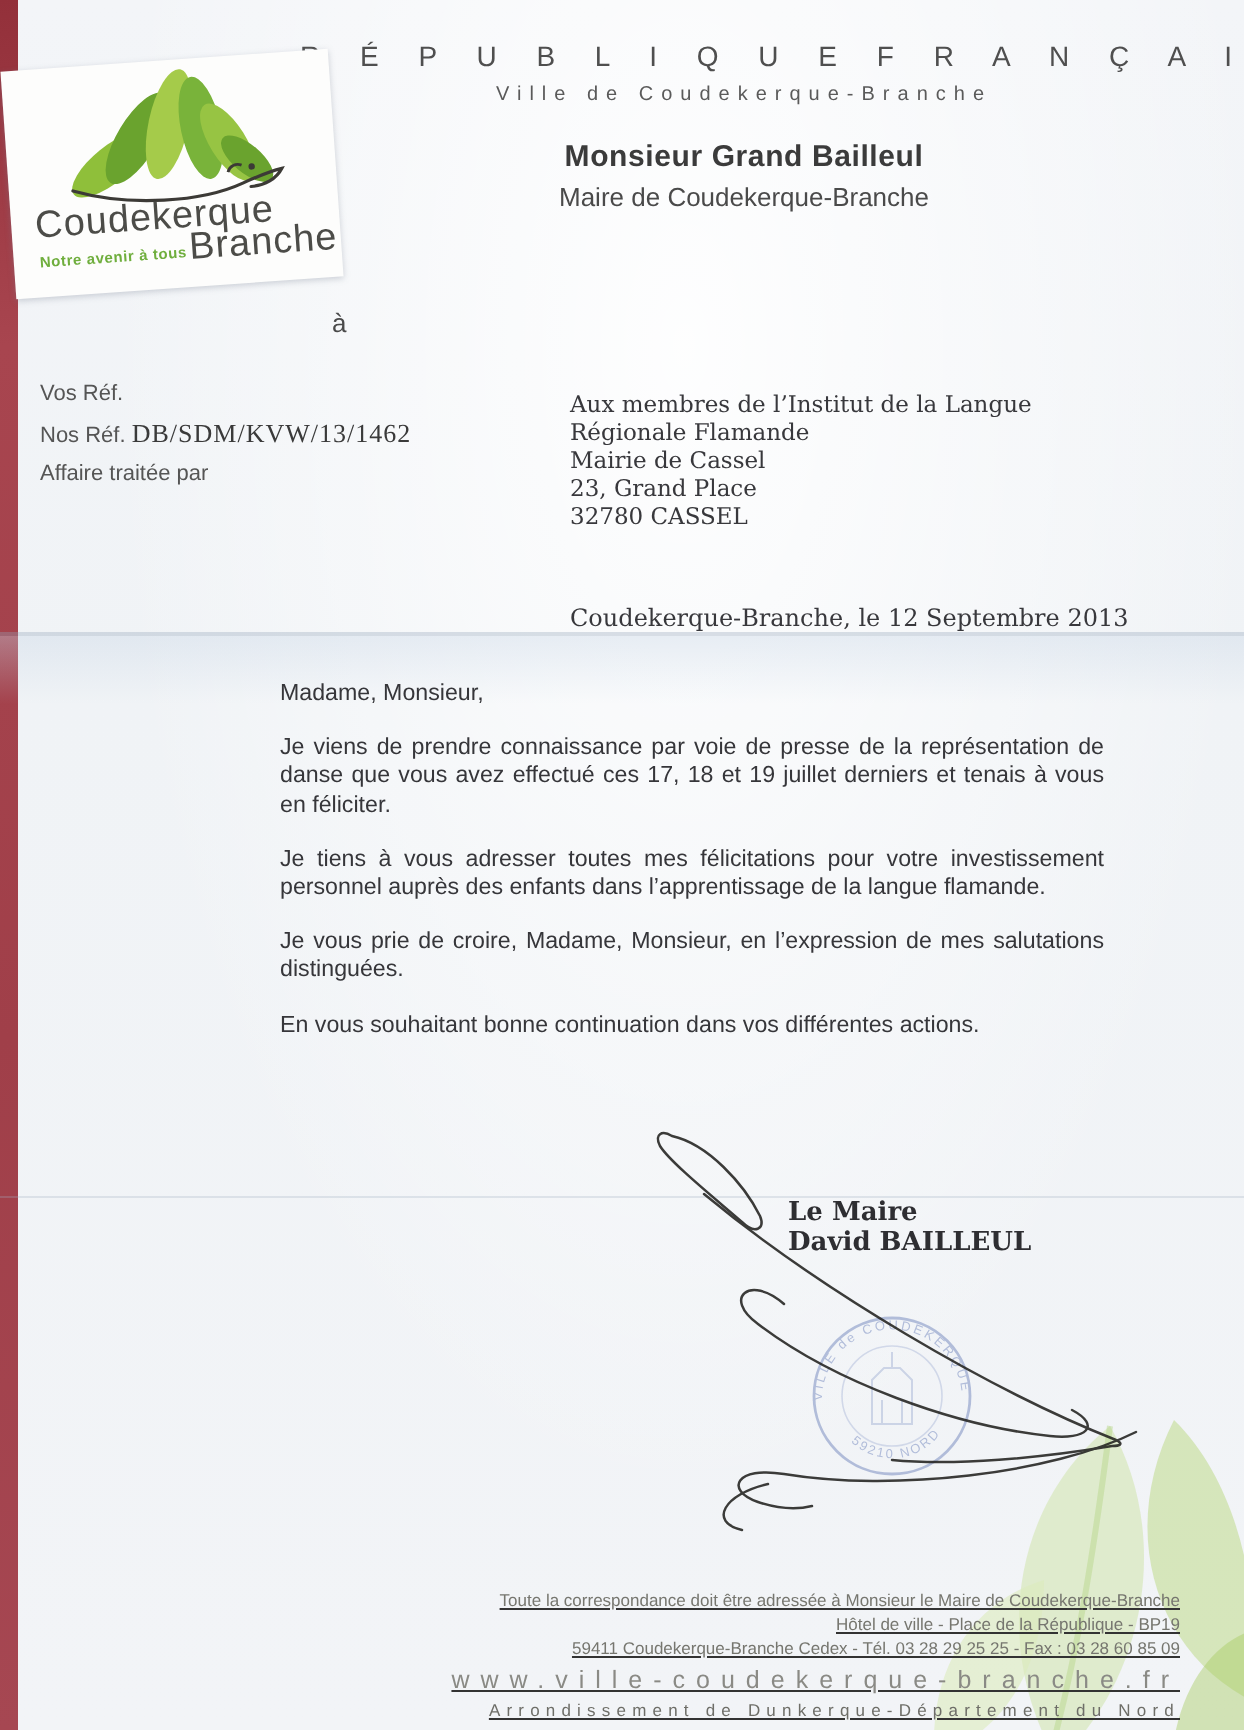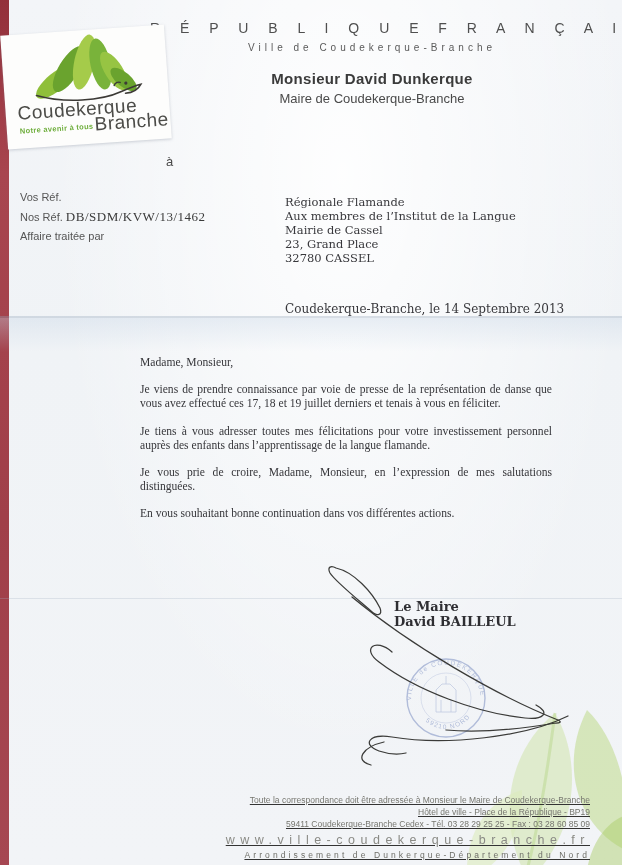--- a/index.html
+++ b/index.html
@@ -39,22 +39,22 @@
   .to-mark{position:absolute;left:166px;top:154px;font-size:13px;color:#4a4a4a;}
   
   .refs{position:absolute;left:20px;top:188px;font-size:11px;color:#555;line-height:19px;}
   .ref-value{font-family:Liberation Serif, serif;font-size:13px;color:#3a3a3a;letter-spacing:.5px;}
   
   .recipient{position:absolute;left:285px;top:195px;
     font-family:"DejaVu Serif","Liberation Serif",serif;font-size:11.5px;color:#38383c;line-height:14px;}
   .date-line{position:absolute;left:285px;top:302px;
     font-family:"DejaVu Serif","Liberation Serif",serif;font-size:12px;color:#38383c;}
   
-  .letter-body{position:absolute;left:140px;top:356px;width:412px;
-    font-family:Liberation Serif, serif;font-size:11.6px;color:#36363a;}
+  .letter-body{position:absolute;left:140px;top:340px;width:412px;
+    font-family:Liberation Sans, sans-serif;font-size:11.6px;color:#36363a;}
   .letter-body p{margin:0 0 13px 0;line-height:14.2px;text-align:justify;}
   .letter-body .salutation{text-align:left;margin-bottom:13px;}
   
   .sig-block{position:absolute;left:394px;top:599px;z-index:2;
     font-family:"DejaVu Serif","Liberation Serif",serif;font-weight:bold;font-size:13px;color:#2e2e32;line-height:15px;}
   .overlay{position:absolute;pointer-events:none;z-index:4;}
   .watermark{position:absolute;right:0;bottom:0;z-index:0;}
   
   .footer{position:absolute;right:32px;top:794px;text-align:right;z-index:1;text-decoration:underline;}
   .footer-small{font-size:8.5px;color:#76766f;line-height:12px;white-space:nowrap;}
@@ -93,48 +93,48 @@
       <circle cx="104" cy="54" r="1.6" fill="#3c3a36"></circle>
     </svg>
     <div class="logo-name1">Coudekerque</div>
     <div class="logo-tagline">Notre avenir à tous</div>
     <div class="logo-name2">Branche</div>
   </div>
 
   <div class="hdr">
     <div class="hdr-republic">R É P U B L I Q U E   F R A N Ç A I S E</div>
     <div class="hdr-city">Ville de Coudekerque-Branche</div>
-    <div class="hdr-mayor">Monsieur David Dunkerque</div>
+    <div class="hdr-mayor">Monsieur Grand Bailleul</div>
     <div class="hdr-t1">Maire de Coudekerque-Branche</div>
   </div>
 
   <div class="to-mark">à</div>
 
   <div class="refs">
     <div>
       <span>Vos Réf.</span>
     </div>
     <div>
       <span>Nos Réf.</span>
       <span class="ref-value">DB/SDM/KVW/13/1462</span>
     </div>
     <div>
       <span>Affaire traitée par</span>
     </div>
   </div>
 
   <div class="recipient">
+    <div>Aux membres de l’Institut de la Langue</div>
     <div>Régionale Flamande</div>
-    <div>Aux membres de l’Institut de la Langue</div>
     <div>Mairie de Cassel</div>
     <div>23, Grand Place</div>
     <div>32780 CASSEL</div>
   </div>
 
-  <div class="date-line">Coudekerque-Branche, le 14 Septembre 2013</div>
+  <div class="date-line">Coudekerque-Branche, le 12 Septembre 2013</div>
 
   <div class="letter-body">
     <p class="salutation">Madame, Monsieur,</p>
     <p>Je viens de prendre connaissance par voie de presse de la représentation de danse que vous avez effectué ces 17, 18 et 19 juillet derniers et tenais à vous en féliciter.</p>
     <p>Je tiens à vous adresser toutes mes félicitations pour votre investissement personnel auprès des enfants dans l’apprentissage de la langue flamande.</p>
     <p>Je vous prie de croire, Madame, Monsieur, en l’expression de mes salutations distinguées.</p>
     <p>En vous souhaitant bonne continuation dans vos différentes actions.</p>
   </div>
 
   <div class="sig-block">

